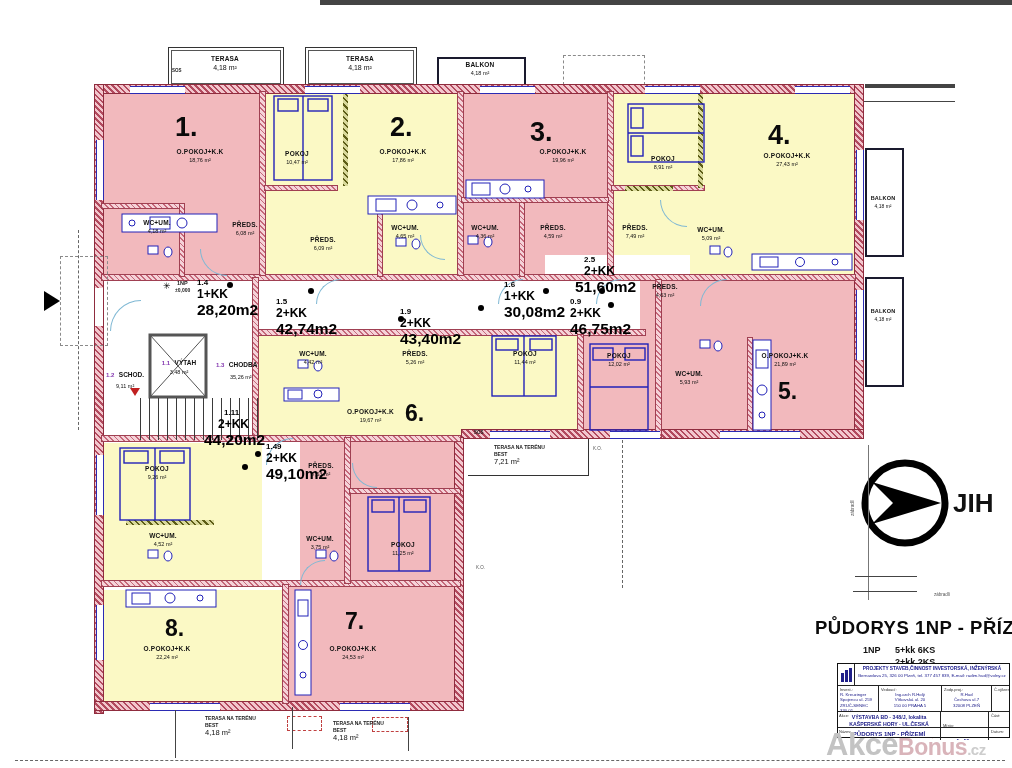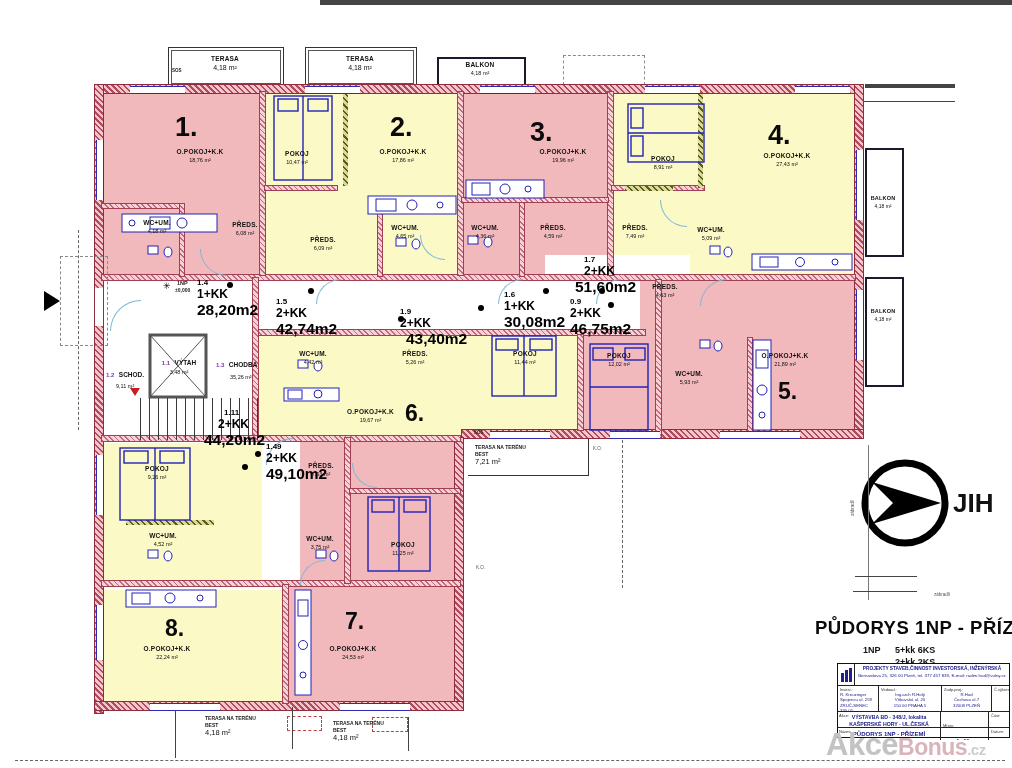--- a/index.html
+++ b/index.html
@@ -459,29 +459,29 @@
       <div class="ua">28,20m2</div>
     </div>
   <div class="ul" style="left:276px;top:298px">
       <div class="uid">1.5</div>
       <div class="ut">2+KK</div>
       <div class="ua">42,74m2</div>
     </div>
   <div class="ul" style="left:400px;top:308px">
       <div class="uid">1.9</div>
       <div class="ut">2+KK</div>
-      <div class="ua" style="margin-left:6px">43,40m2</div>
-    </div>
-  <div class="ul" style="left:504px;top:291px">
+      <div class="ua" style="">43,40m2</div>
+    </div>
+  <div class="ul" style="left:504px;top:281px">
       <div class="uid">1.6</div>
       <div class="ut">1+KK</div>
       <div class="ua">30,08m2</div>
     </div>
   <div class="ul" style="left:584px;top:256px">
-      <div class="uid">1.7</div>
+      <div class="uid">2.5</div>
       <div class="ut">2+KK</div>
       <div class="ua" style="margin-left:-9px">51,60m2</div>
     </div>
   <div class="ul" style="left:570px;top:298px">
       <div class="uid">0.9</div>
       <div class="ut">2+KK</div>
       <div class="ua">46,75m2</div>
     </div>
   <div class="ul" style="left:266px;top:443px">
       <div class="uid">1.49</div>
@@ -507,21 +507,21 @@
       <div class="ra">4,18 m²</div>
     </div>
   <div class="rl" style="left:867px;top:195px;width:32px">
       <div class="rn" style="font-size:5.5px">BALKON</div>
       <div class="ra" style="font-size:5px">4,18 m²</div>
     </div>
   <div class="rl" style="left:867px;top:308px;width:32px">
       <div class="rn" style="font-size:5.5px">BALKON</div>
       <div class="ra" style="font-size:5px">4,18 m²</div>
     </div>
-  <div class="abs" style="left:475px;top:444px;line-height:1.3">
+  <div class="abs" style="left:494px;top:444px;line-height:1.3">
     <div class="tiny" style="position:static">TERASA NA TERÉNU</div>
     <div class="tiny" style="position:static">BEST</div>
     <div style="font-size:7.5px;color:#111">7,21 m²</div>
   </div>
   <div class="abs" style="left:205px;top:715px;line-height:1.3">
     <div class="tiny" style="position:static">TERASA NA TERÉNU</div>
     <div class="tiny" style="position:static">BEST</div>
     <div style="font-size:7.5px;color:#111">4,18 m²</div>
   </div>
   <div class="abs" style="left:333px;top:720px;line-height:1.3">

